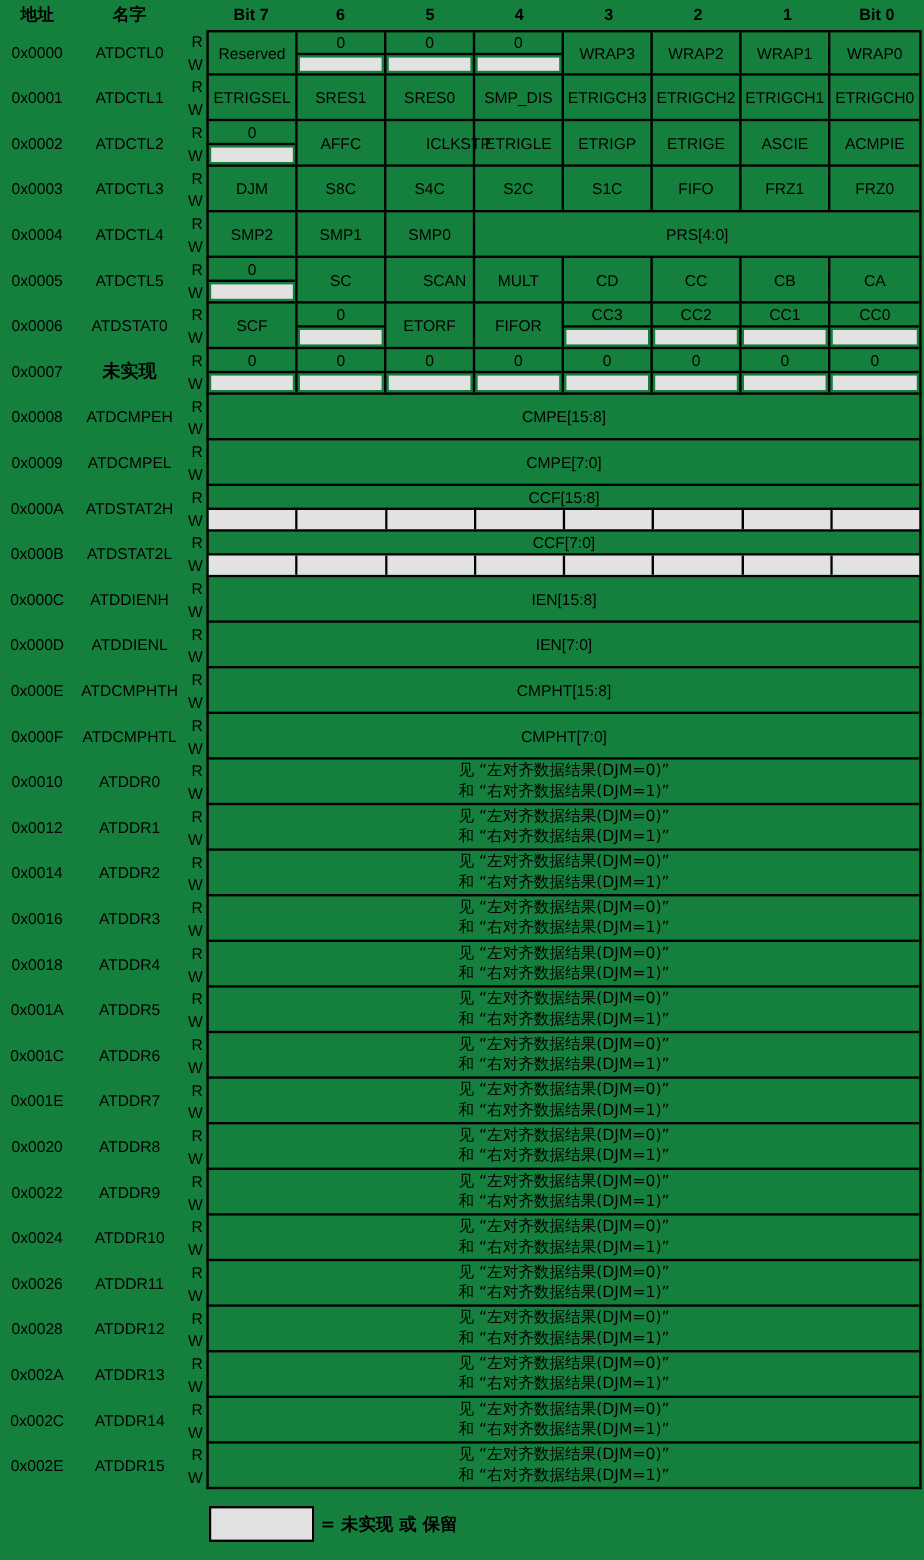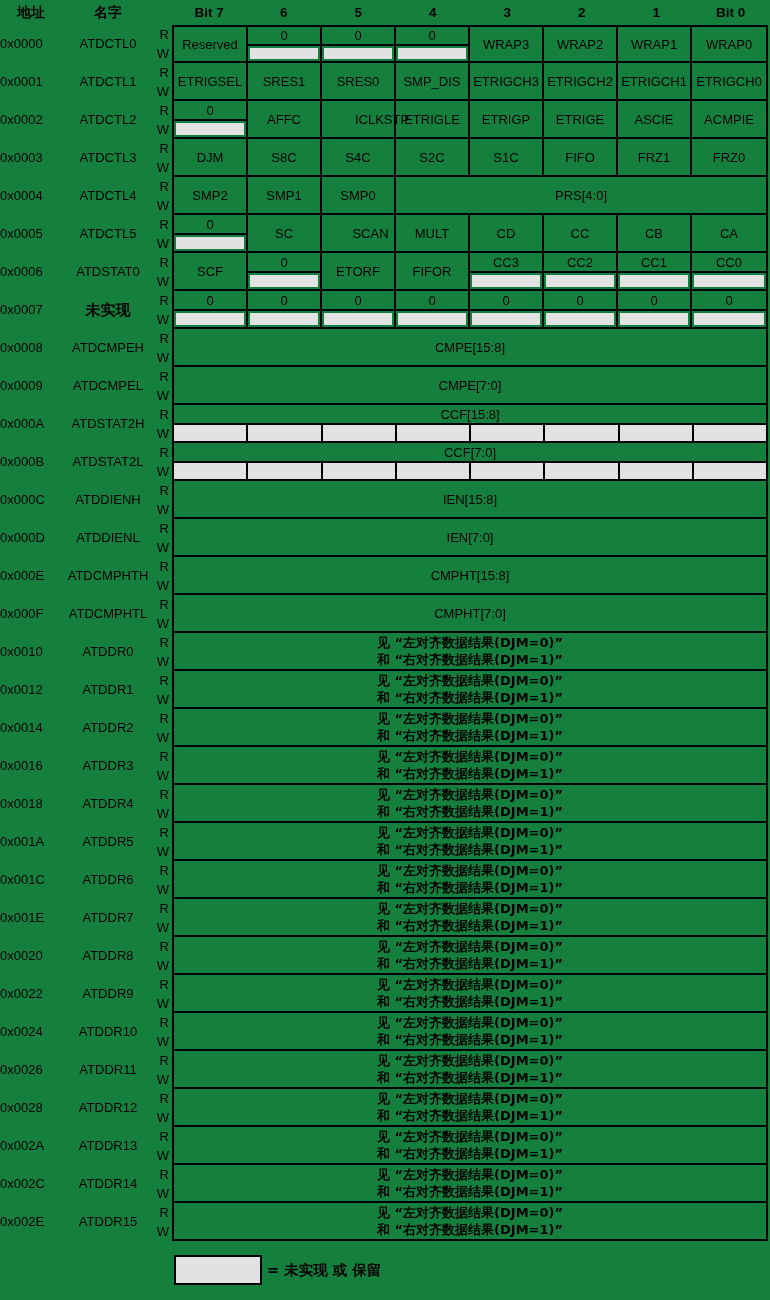--- a/index.html
+++ b/index.html
@@ -13,21 +13,21 @@
   }
   
   .hdr{display:flex;height:25px;align-items:center;}
   .hdr .h-addr{width:62px;text-align:center;font-weight:bold;font-size:14px;}
   .hdr .h-name{width:92px;text-align:center;font-weight:bold;font-size:14px;}
   .hdr .h-rw{width:18px;}
   .hdr .h-bits{flex:1;display:flex;margin-right:2px;}
   .hdr .h-bit{width:12.5%;text-align:center;font-weight:bold;font-size:13.5px;}
   
   .row{display:flex;height:38px;}
-  .addr{width:62px;text-align:left;font-size:13px;line-height:38px;}
+  .addr{width:62px;text-align:center;font-size:13px;line-height:38px;}
   .name{width:92px;text-align:center;font-size:13px;line-height:38px;white-space:nowrap;}
   .name.cjk-name{font-weight:bold;font-size:15px;}
   .rw{width:18px;box-sizing:border-box;display:flex;flex-direction:column;
       justify-content:space-between;align-items:flex-end;padding:1px 3px 1px 0;
       font-size:13px;line-height:17px;}
   .cells{flex:1;display:flex;box-sizing:border-box;margin-right:2px;
          border-left:2px solid #000;border-right:2px solid #000;border-bottom:2px solid #000;
          position:relative;}
   .row.first .cells{border-top:2px solid #000;}
   .cell{box-sizing:border-box;border-right:2px solid #000;display:flex;
@@ -41,21 +41,21 @@
   .cell .botc .shade{width:100%;height:100%;background:#e2e2e2;}
   
   .cell.rspan{width:100%;}
   .cell.rspan .wshade{height:50%;box-sizing:border-box;border-top:2px solid #000;display:flex;}
   .cell.rspan .wshade .wcell{flex:1;background:#e2e2e2;box-sizing:border-box;
                              border-right:2px solid #000;}
   .cell.rspan .wshade .wcell:last-child{border-right:none;}
   
   .cell.cjkc{width:100%;justify-content:center;align-items:center;
              font-family:"DejaVu Sans","Liberation Sans",sans-serif;
-             font-weight:bold;font-size:13px;line-height:17px;text-align:center;}
+             font-weight:normal;font-size:13px;line-height:17px;text-align:center;}
   
   .legend{display:flex;align-items:center;margin:13px 0 0 174px;height:32px;}
   .legend .lg-box{width:88px;height:30px;background:#e2e2e2;border:2px solid #000;
                   box-sizing:border-box;}
   .legend .lg-text{margin-left:5px;font-weight:bold;font-size:14.5px;
                    font-family:"DejaVu Sans","Liberation Sans",sans-serif;}
   
   .watermark{position:absolute;right:4px;bottom:2px;
              font-family:"DejaVu Sans Mono","Liberation Mono",monospace;
              font-size:21px;color:#cacaca;letter-spacing:0.5px;}

